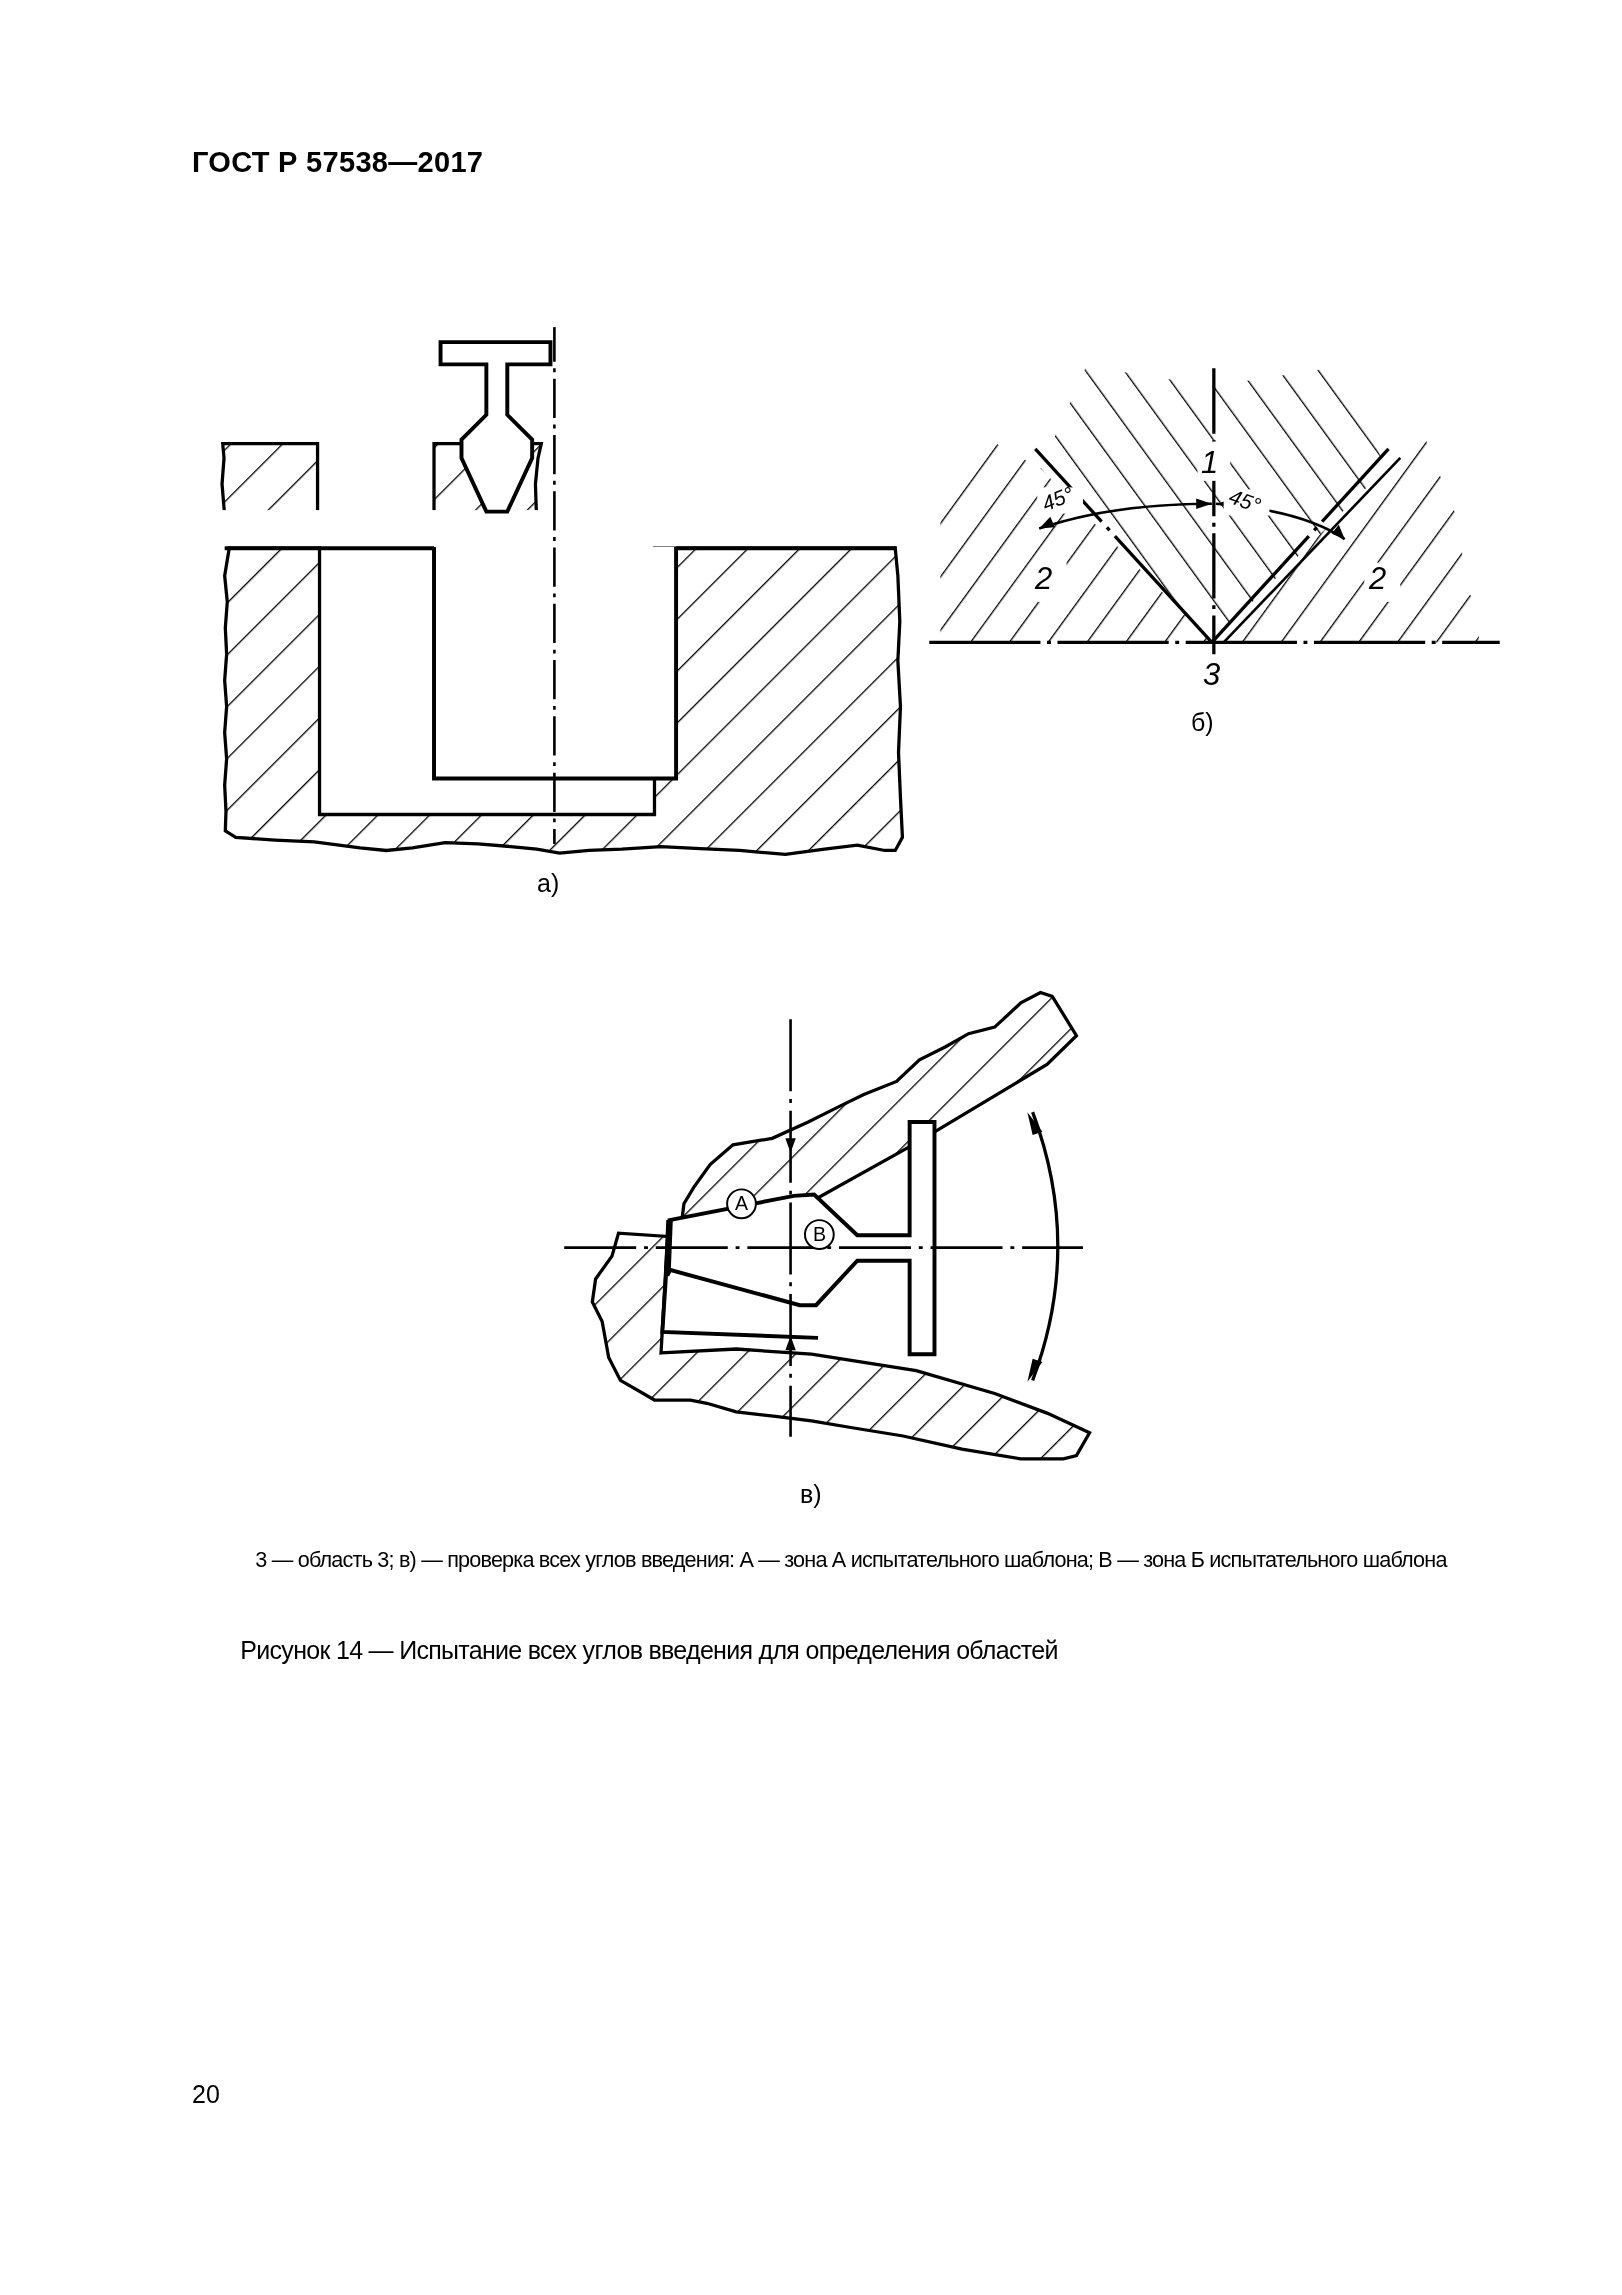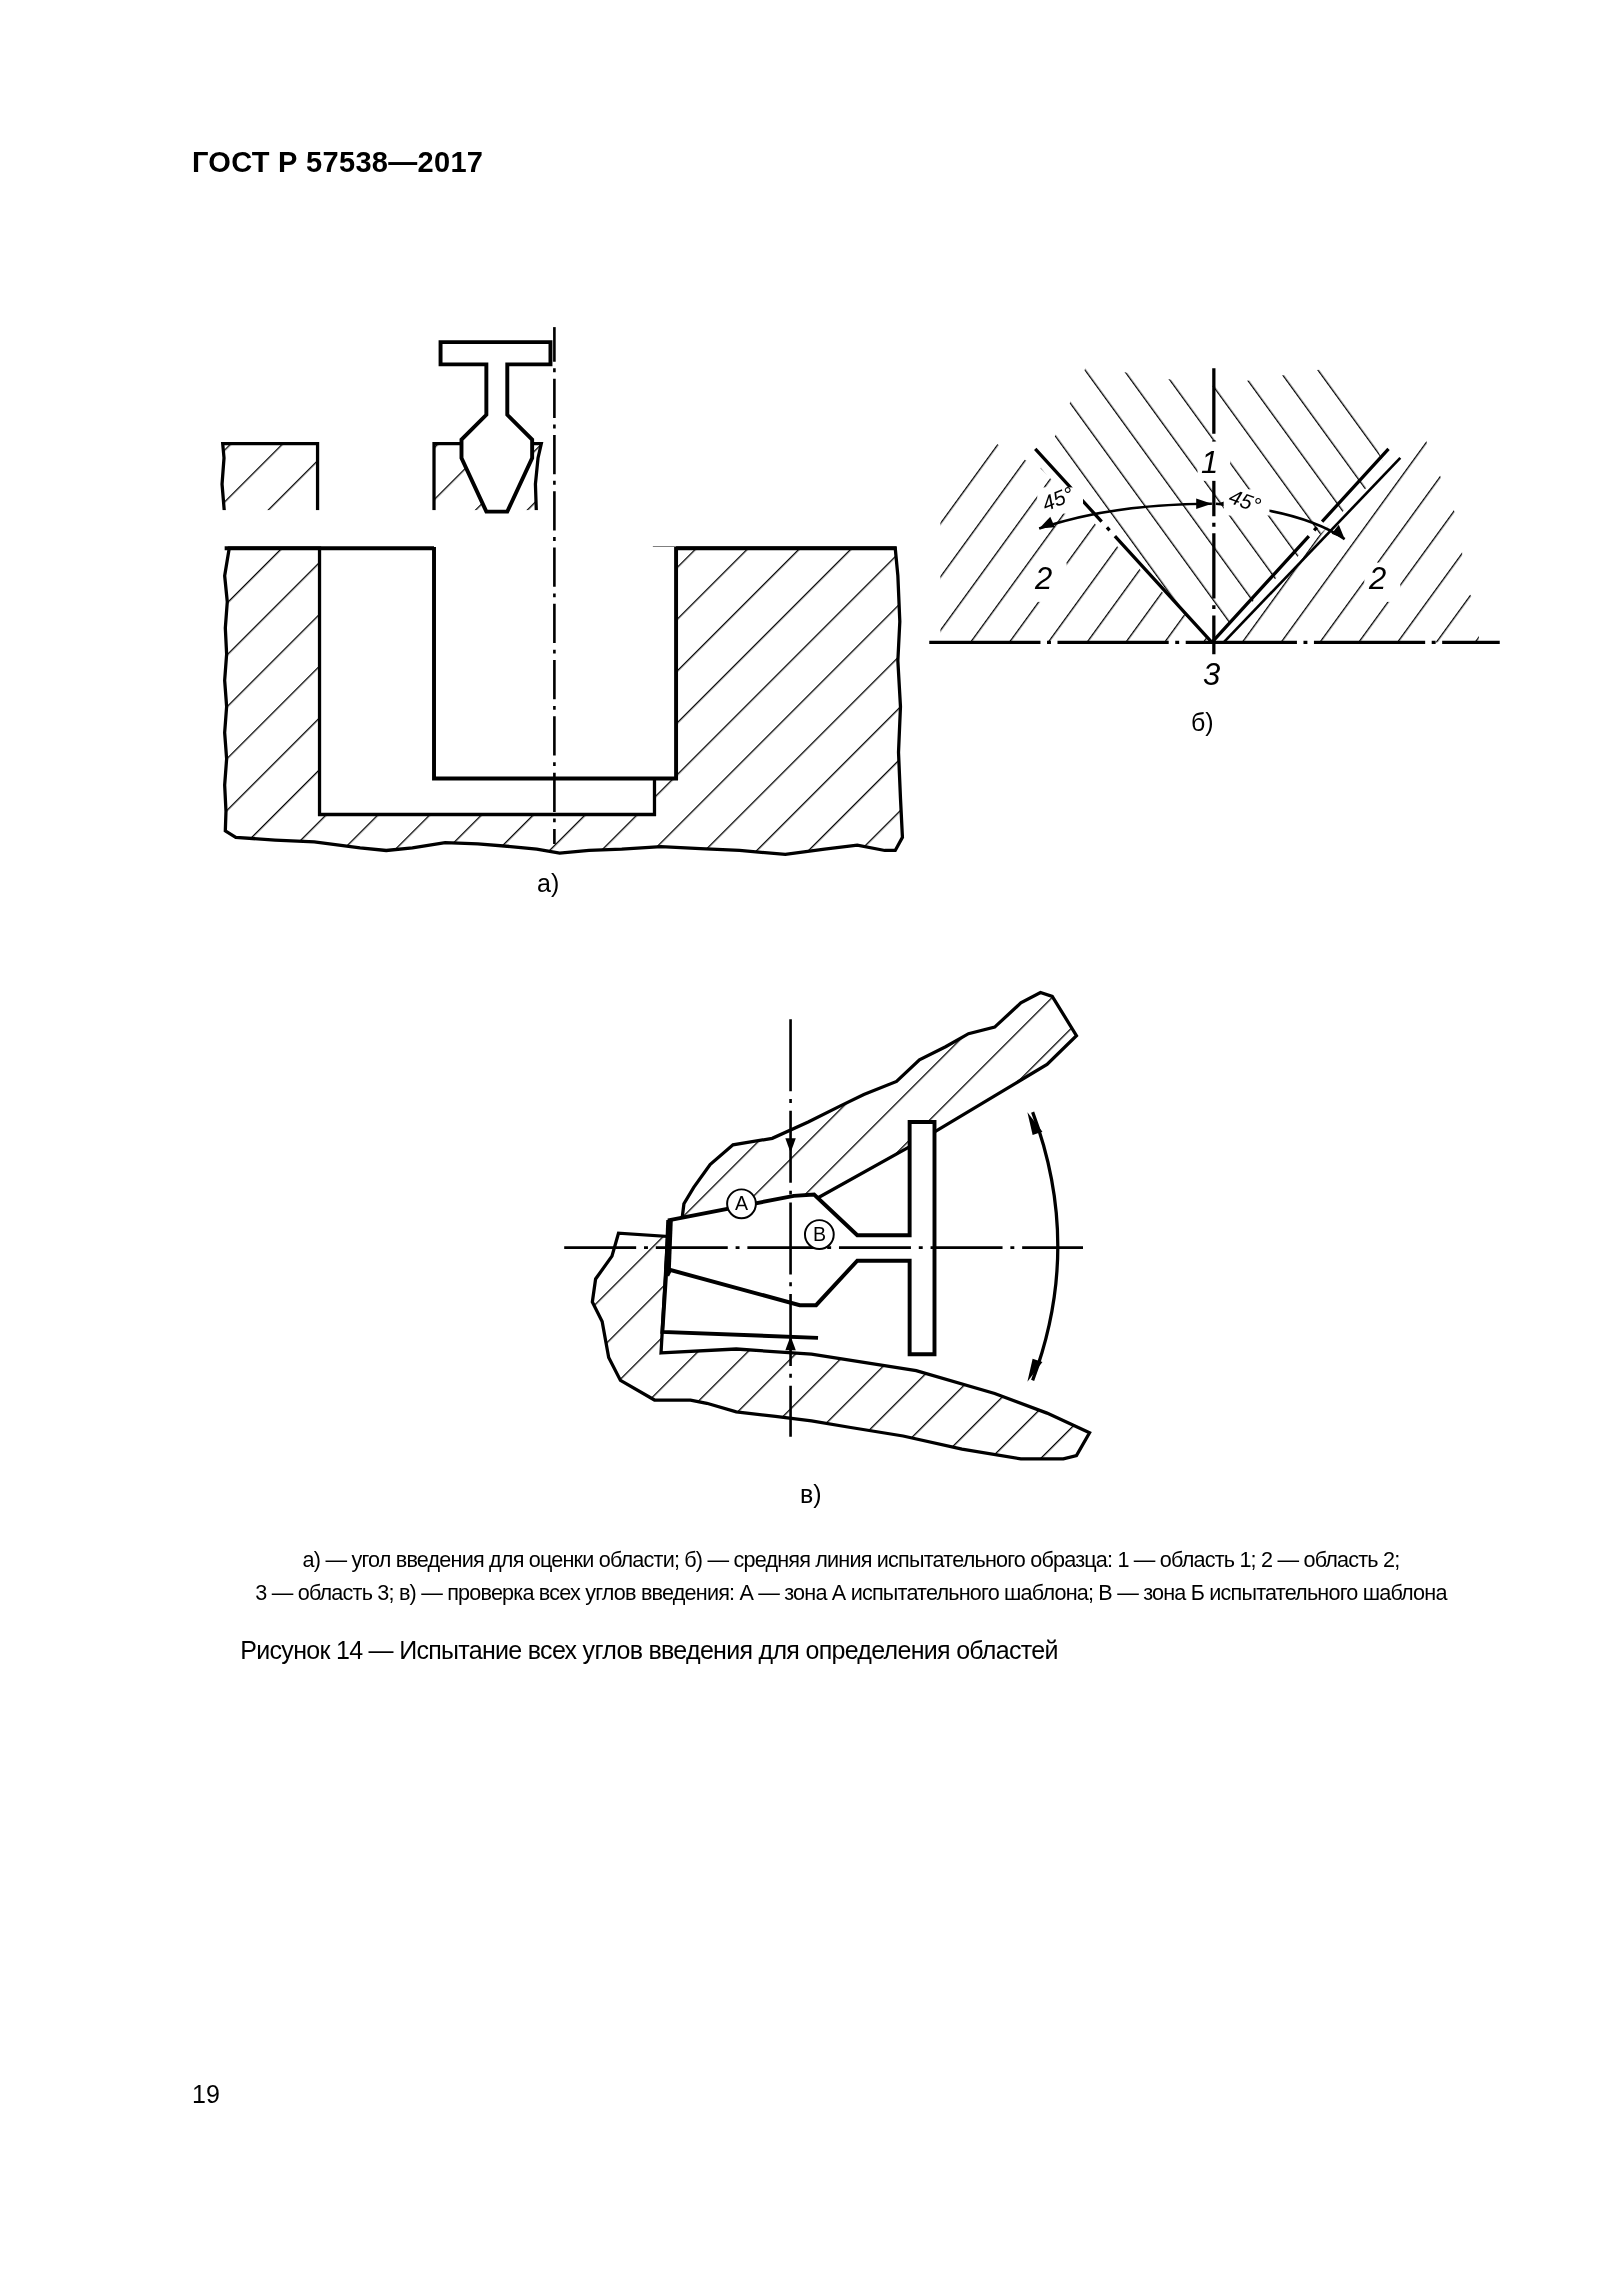--- a/index.html
+++ b/index.html
@@ -138,20 +138,19 @@
 <div class="num" style="left:1035px; top:561px;">2</div>
 <div class="num" style="left:1369px; top:561px;">2</div>
 <div class="num" style="left:1203px; top:657px;">3</div>
 <div class="deg" style="left:1042px; top:487px; transform:rotate(-22deg);">45°</div>
 <div class="deg" style="left:1229px; top:489px; transform:rotate(20deg);">45°</div>
 
 <div class="zone" style="left:735px; top:1192px;">A</div>
 <div class="zone" style="left:813px; top:1223px;">B</div>
 
 <div class="legend">
-  <span class="line2">а) — угол введения для оценки области; б) — средняя линия испытательного образца: 1 — область 1; 2 — область 2;</span>
   <span class="line2">3 — область 3; в) — проверка всех углов введения: А — зона А испытательного шаблона; В — зона Б испытательного шаблона</span>
 </div>
 
 <div class="caption">Рисунок  14 — Испытание всех углов введения для определения областей</div>
 
-<div class="pageno">19</div>
+<div class="pageno">20</div>
 
 
 </body></html>

